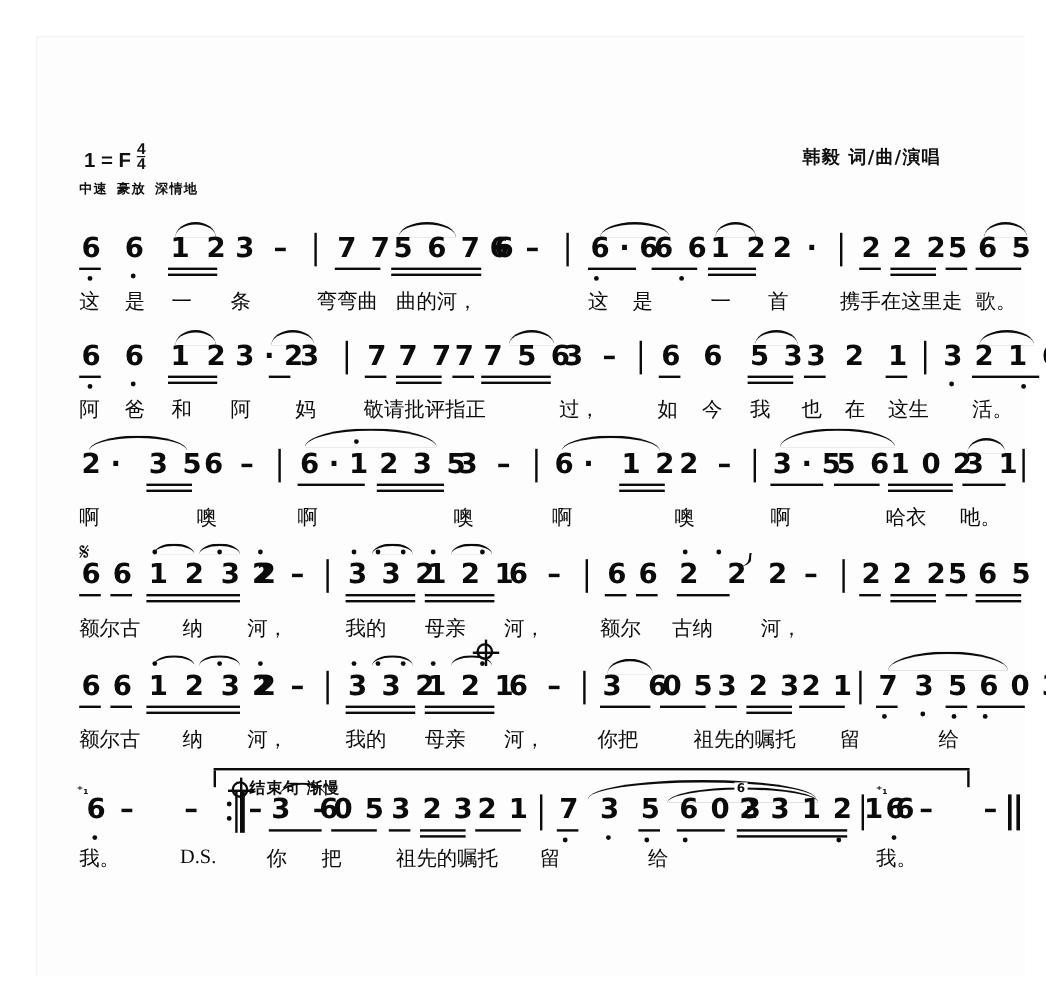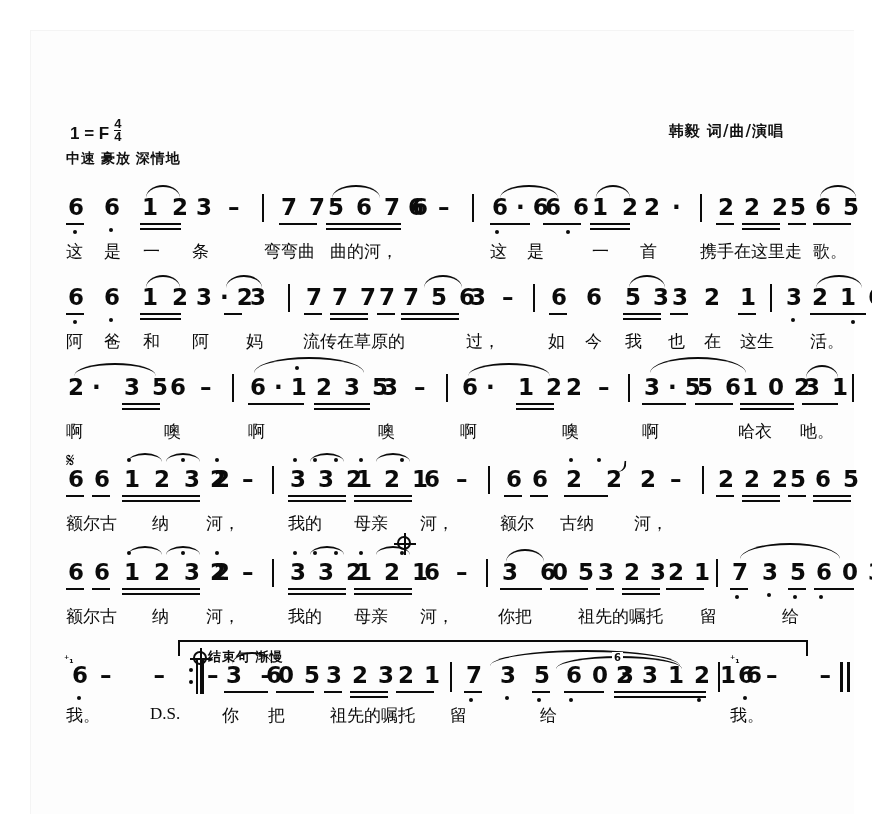--- a/index.html
+++ b/index.html
@@ -41,22 +41,22 @@
   }
   .keysig .meter{
     display:inline-block;vertical-align:-2px;
     text-align:center;line-height:0.92;
     font-size:13px;margin-left:5px;
   }
   .keysig .meter .num{display:block;}
   .keysig .meter .den{display:block;border-top:1.6px solid #111;}
   .tempo{
     position:absolute;left:66px;top:150px;
-    font-family:Liberation Sans, sans-serif;
-    font-weight:bold;font-size:14px;color:#111;letter-spacing:1px;
+    font-family:Liberation Mono, monospace;
+    font-weight:bold;font-size:11px;color:#111;letter-spacing:1px;
   }
   .credit{
     position:absolute;right:88px;top:122px;
     font-family:"DejaVu Sans", sans-serif;
     font-weight:bold;font-size:15px;color:#111;letter-spacing:1px;
   }
 
   
   .system{position:absolute;left:0;width:872px;}
   .noterow{
@@ -269,21 +269,21 @@
       <div class="beam1" style="left:810px;top:33px;width:56px;"></div>
       <div class="odot" style="left:851px;top:40px;"></div>
       <div class="slur" style="left:816px;top:-5px;width:46px;"></div>
     </div>
     <div class="lyricrow">
       <span class="lyr" style="left:66px;">阿</span>
       <span class="lyr" style="left:104px;">爸</span>
       <span class="lyr" style="left:143px;">和</span>
       <span class="lyr" style="left:192px;">阿</span>
       <span class="lyr" style="left:246px;">妈</span>
-      <span class="lyr" style="left:303px;">流传在草原的</span>
+      <span class="lyr" style="left:303px;">敬请批评指正</span>
       <span class="lyr" style="left:466px;">过，</span>
       <span class="lyr" style="left:548px;">如</span>
       <span class="lyr" style="left:585px;">今</span>
       <span class="lyr" style="left:625px;">我</span>
       <span class="lyr" style="left:668px;">也</span>
       <span class="lyr" style="left:704px;">在</span>
       <span class="lyr" style="left:740px;">这生</span>
       <span class="lyr" style="left:810px;">活。</span>
     </div>
   </div>

